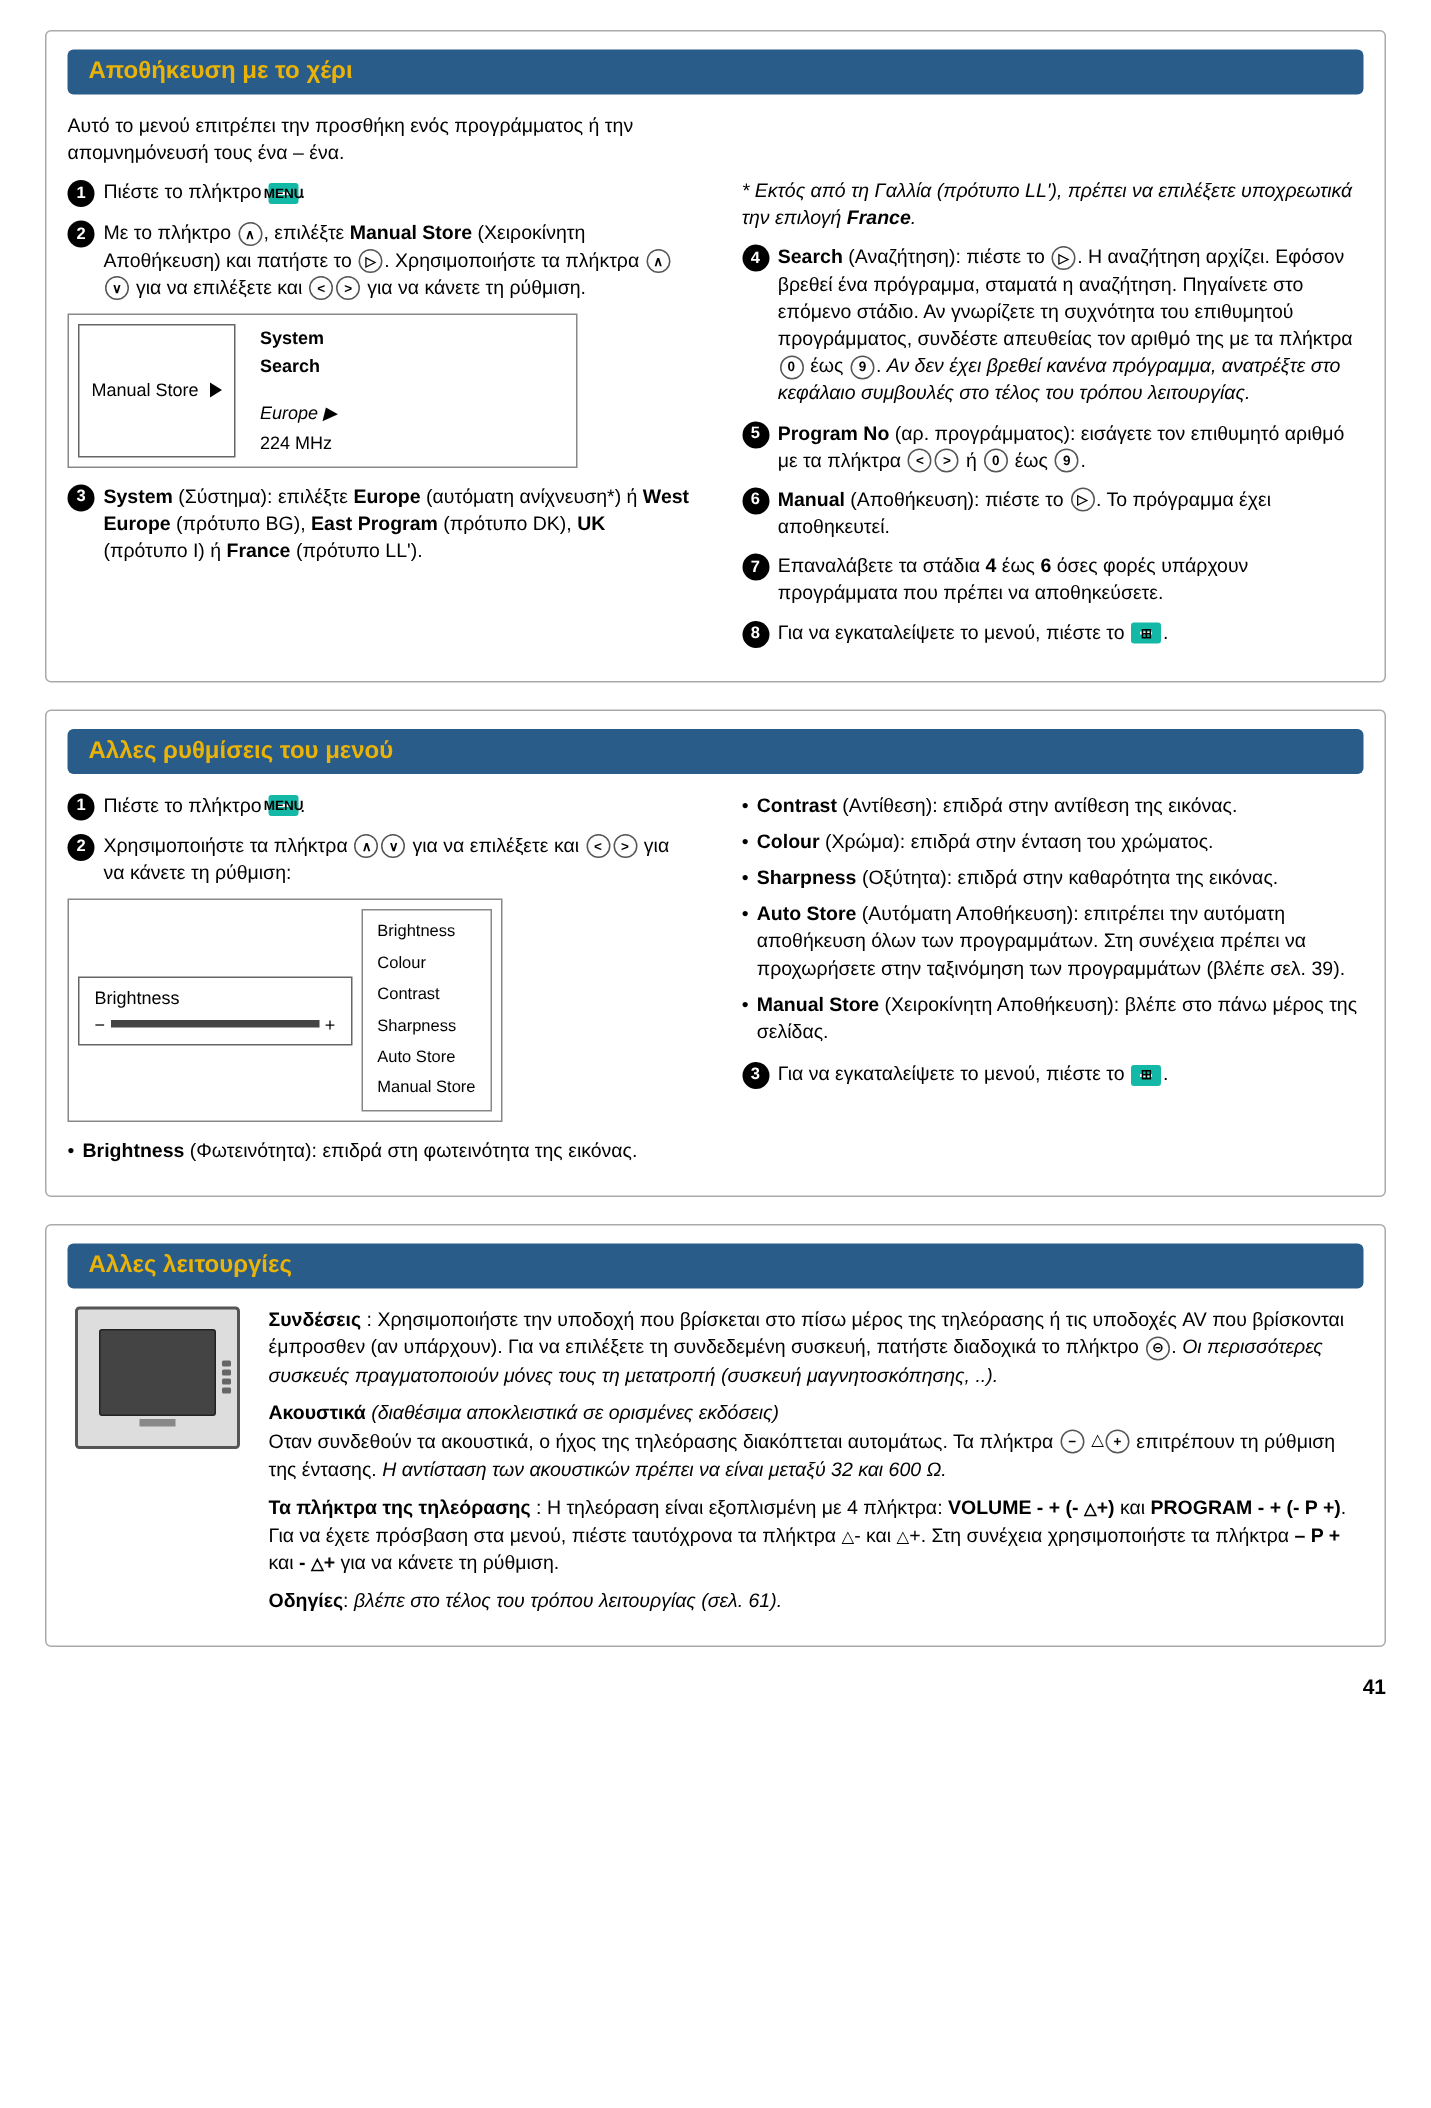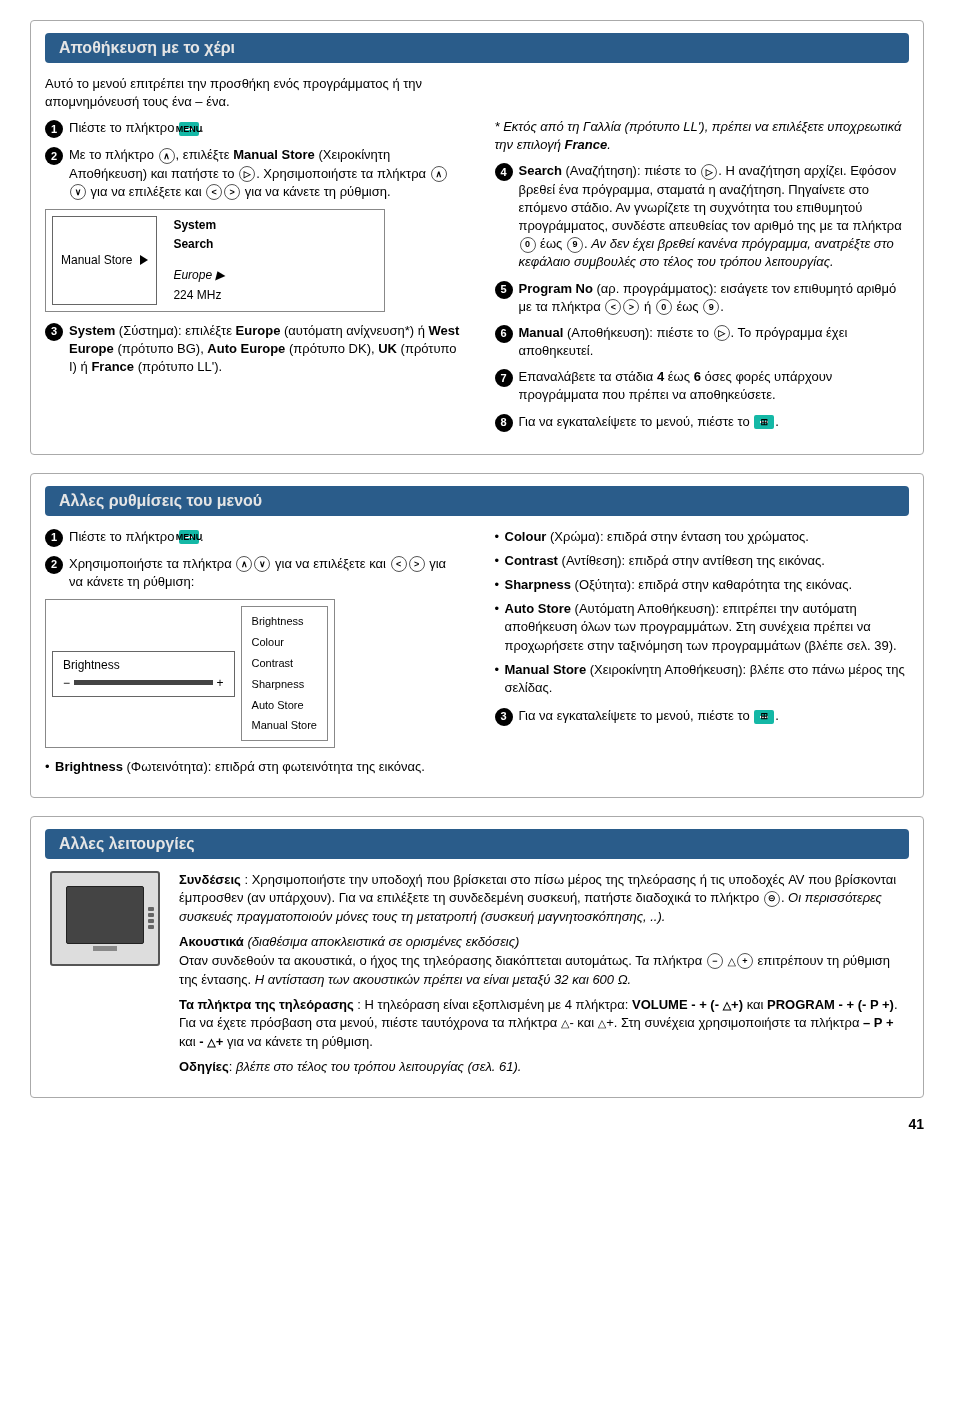--- a/index.html
+++ b/index.html
@@ -15,21 +15,21 @@
 
     .page-wrapper {
       width: 100%;
       max-width: 894px;
       margin: 0 auto;
     }
 
     
     .section-header {
       background: #2a5c8a;
-      color: #e5e5e5;
+      color: #eab308;
       font-size: 16px;
       font-weight: bold;
       padding: 6px 14px;
       border-radius: 4px;
       margin-bottom: 12px;
       display: inline-block;
       width: 100%;
     }
 
     .section {
@@ -216,21 +216,21 @@
             <div style="margin-top:12px;font-style:italic;">Europe ▶</div>
             <div>224 MHz</div>
           </div>
         </div>
 
         <div class="step">
           <span class="step-num">3</span>
           <div class="step-content">
             <strong>System</strong> (Σύστημα): επιλέξτε <strong>Europe</strong>
             (αυτόματη ανίχνευση*) ή <strong>West Europe</strong>
-            (πρότυπο BG), <strong>Auto Europe</strong> (πρότυπο DK),
+            (πρότυπο BG), <strong>East Program</strong> (πρότυπο DK),
             <strong>UK</strong> (πρότυπο I) ή <strong>France</strong> (πρότυπο LL').
           </div>
         </div>
       </div>
 
       <div class="col-right">
         <p style="margin-bottom:8px; line-height:1.4; font-style:italic;margin-top:43px;">
           * Εκτός από τη Γαλλία (πρότυπο LL'), πρέπει να επιλέξετε υποχρεωτικά την επιλογή <strong>France</strong>.
         </p>
 
@@ -327,24 +327,24 @@
           </div>
         </div>
 
         <div class="bullet-item">
           <strong>Brightness</strong> (Φωτεινότητα): επιδρά στη φωτεινότητα της εικόνας.
         </div>
       </div>
 
       <div class="col-right">
         <div class="bullet-item">
+          <strong>Contrast</strong> (Αντίθεση): επιδρά στην αντίθεση της εικόνας.
+        </div>
+        <div class="bullet-item">
           <strong>Colour</strong> (Χρώμα): επιδρά στην ένταση του χρώματος.
-        </div>
-        <div class="bullet-item">
-          <strong>Contrast</strong> (Αντίθεση): επιδρά στην αντίθεση της εικόνας.
         </div>
         <div class="bullet-item">
           <strong>Sharpness</strong> (Οξύτητα): επιδρά στην καθαρότητα της εικόνας.
         </div>
         <div class="bullet-item">
           <strong>Auto Store</strong> (Αυτόματη Αποθήκευση): επιτρέπει την αυτόματη αποθήκευση όλων των προγραμμάτων. Στη συνέχεια πρέπει να προχωρήσετε στην ταξινόμηση των προγραμμάτων (βλέπε σελ. 39).
         </div>
         <div class="bullet-item">
           <strong>Manual Store</strong> (Χειροκίνητη Αποθήκευση): βλέπε στο πάνω μέρος της σελίδας.
         </div>

